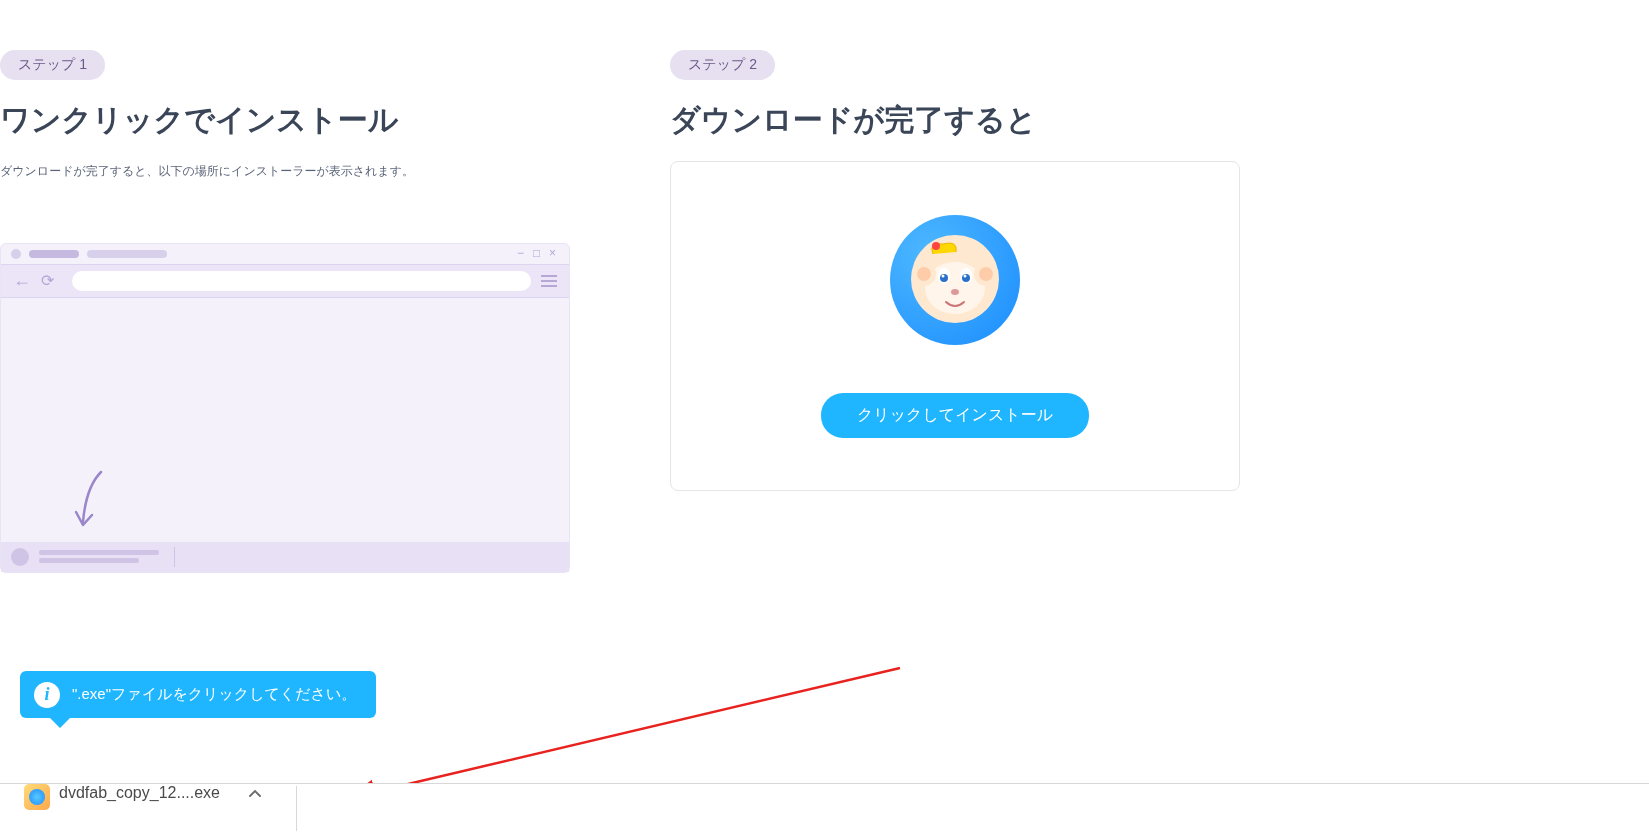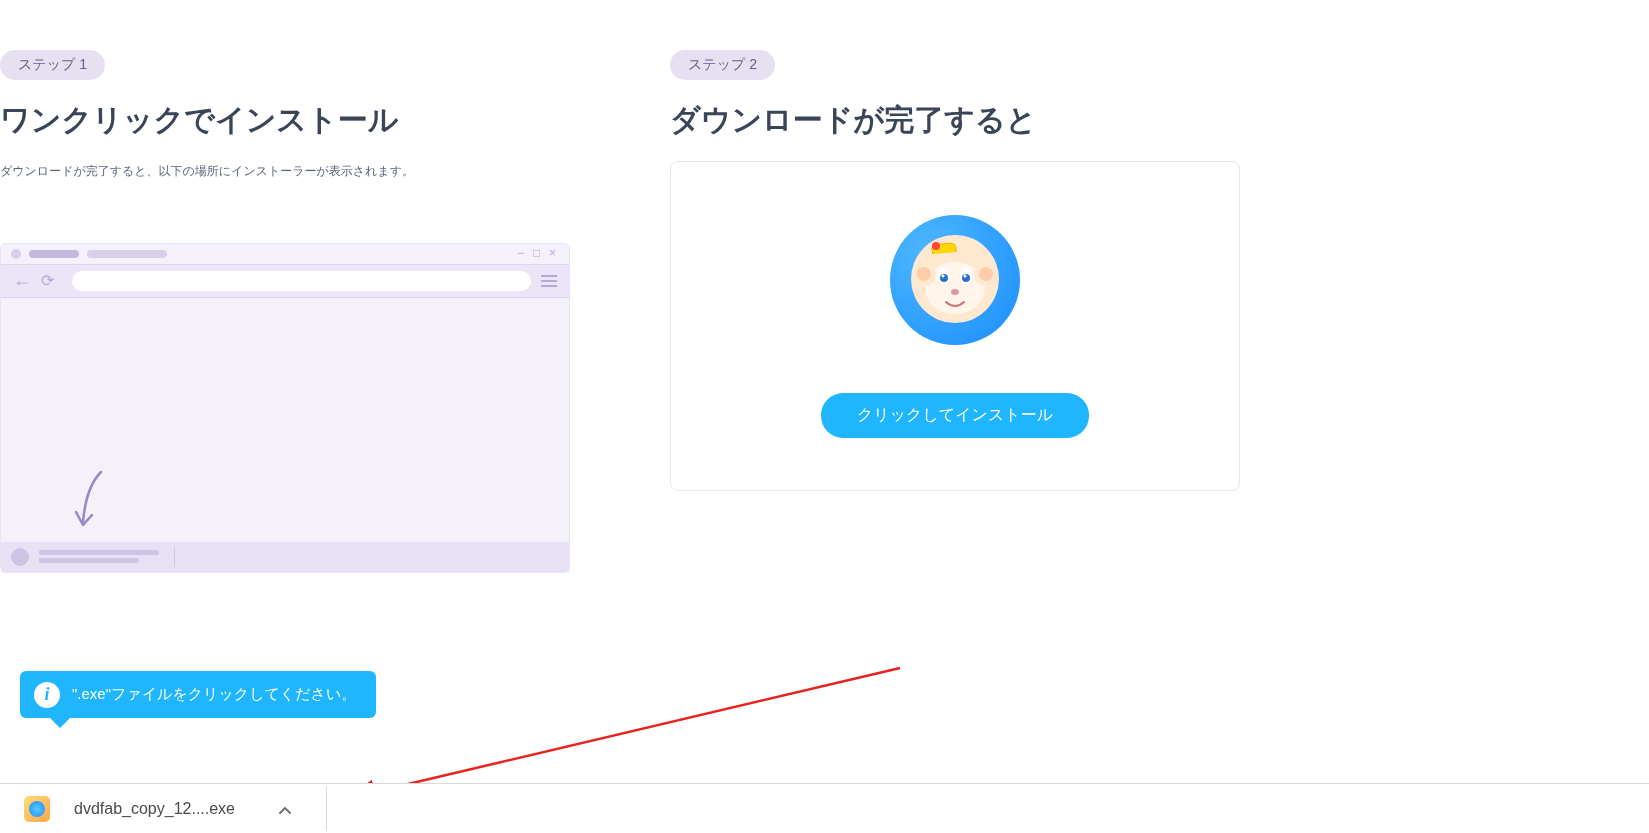--- a/index.html
+++ b/index.html
@@ -239,22 +239,22 @@
       right: 0;
       height: 50px;
       border-top: 1px solid #d8d8d8;
       background: #ffffff;
       display: flex;
       align-items: center;
       padding: 0 24px;
     }
     .download-item {
       display: flex;
-      align-items: center;
-      gap: 24px;
+      align-items: flex-start;
+      gap: 9px;
       padding-right: 20px;
       height: 100%;
     }
     .file-icon {
       width: 26px;
       height: 26px;
       background: linear-gradient(135deg, #ffdb7a, #ffa84a);
       border-radius: 5px;
       display: flex;
       align-items: center;

